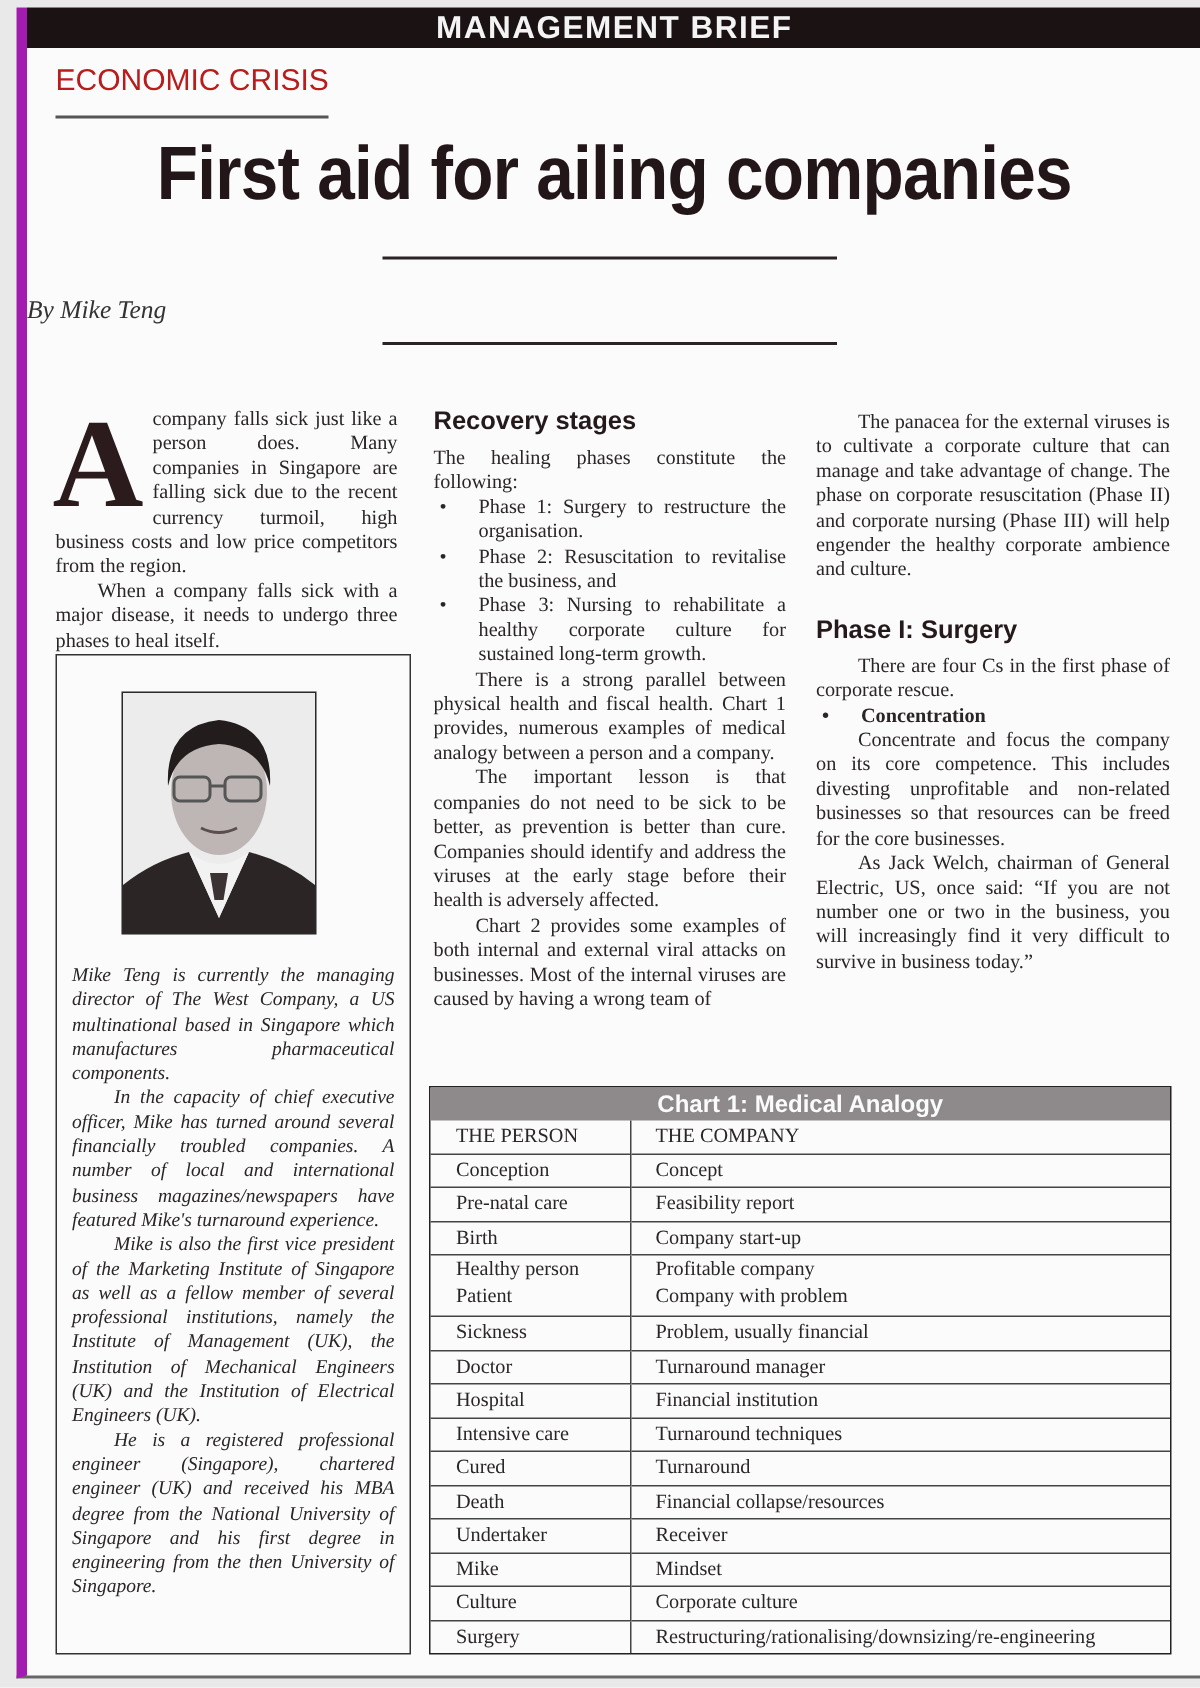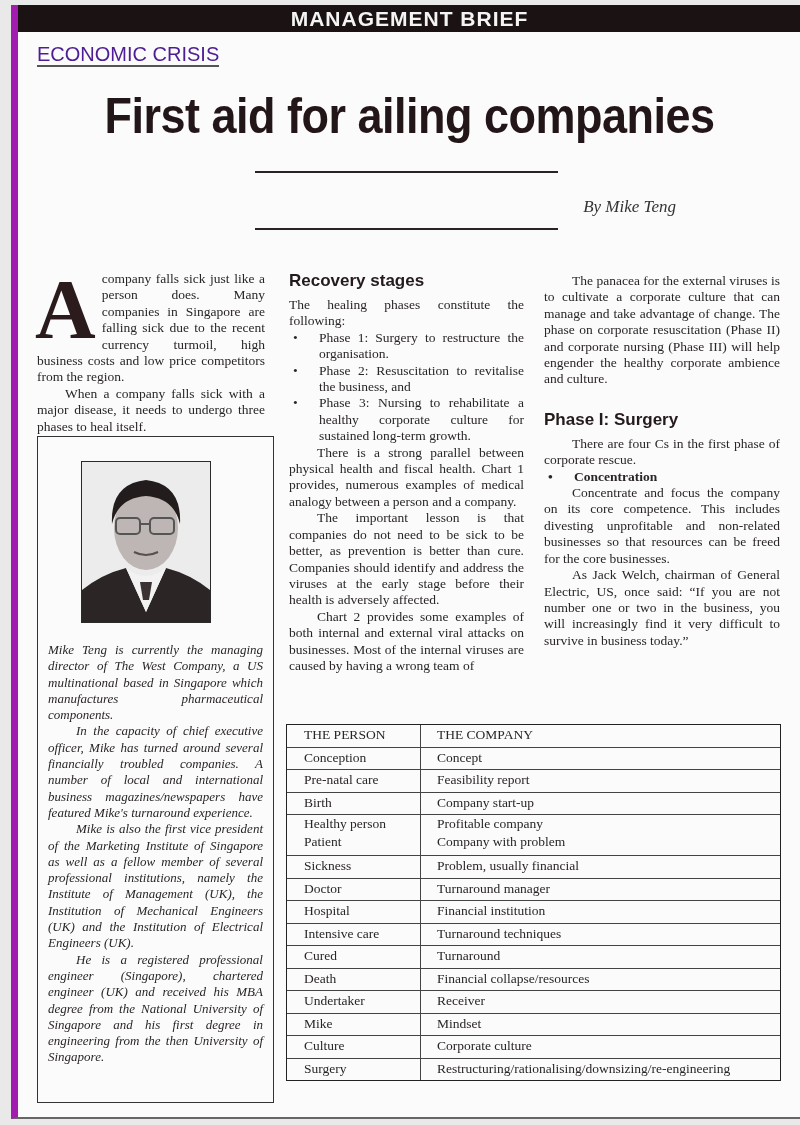--- a/index.html
+++ b/index.html
@@ -4,26 +4,26 @@
 <style>
   html, body { margin:0; padding:0; }
   body { width:800px; height:1125px; background:#e9e9ea; position:relative; overflow:hidden;
          font-family:"Liberation Serif", serif; color:#1e1a1a; }
   .page { position:absolute; left:11px; top:5px; width:783px; height:1112px; background:#fbfbfb;
           border-right:1px solid #bbb; border-bottom:2px solid #666; border-left:7px solid #a21caf; }
   .banner { position:absolute; left:0; top:0; width:783px; height:27px; background:#1a1213;
             color:#f4f4f4; text-align:center; font-family:"Liberation Sans", sans-serif;
             font-weight:bold; font-size:21px; letter-spacing:1px; line-height:28px; }
   .kicker { position:absolute; left:19px; top:38px; font-family:"Liberation Sans", sans-serif;
-            font-size:20px; color:#4c1d95; padding-bottom:0; border-bottom:2px solid #555; line-height:22px; }
+            font-size:20px; color:#b91c1c; padding-bottom:12px; border-bottom:2px solid #555; line-height:22px; }
   .headline { position:absolute; left:0; width:783px; top:85px; text-align:center;
               font-family:"Liberation Sans", sans-serif; font-weight:bold; font-size:45px;
               color:#231618; letter-spacing:-0.5px; transform:scaleY(1.12); }
   .rule { position:absolute; left:237px; width:303px; height:2px; background:#2a2224; }
-  .byline { position:absolute; left:0; width:658px; top:192px; text-align:right; font-style:italic;
+  .byline { position:absolute; left:0; width:658px; top:192px; text-align:left; font-style:italic;
             font-size:17px; color:#333; }
 
   .col { position:absolute; font-size:13.5px; line-height:16.4px; text-align:justify; color:#2a2526; }
   .col p { margin:0; }
   .indent { text-indent:28px; }
   .dropcap { float:left; font-size:84px; line-height:62px; font-weight:bold; margin:8px 6px 0 -2px;
              color:#2b1b1c; font-family:"Liberation Serif", serif; }
   .sect-h { font-family:"Liberation Sans", sans-serif; font-weight:bold; font-size:17px; color:#241a1b;
             margin:0 0 6px 0; line-height:20px; }
   ul.bul { margin:0; padding:0 0 0 30px; list-style:none; }
@@ -105,20 +105,21 @@
     <div class="sect-h" style="margin-top:22px;">Phase I: Surgery</div>
     <p class="indent">There are four Cs in the first phase of corporate rescue.</p>
     <ul class="bul">
       <li class="bold">Concentration</li>
     </ul>
     <p class="indent">Concentrate and focus the company on its core competence. This includes divesting unprofitable and non-related businesses so that resources can be freed for the core businesses.</p>
     <p class="indent">As Jack Welch, chairman of General Electric, US, once said: “If you are not number one or two in the business, you will increasingly find it very difficult to survive in business today.”</p>
   </div>
 
   <div class="chart">
+    <div class="chart-title">Chart 1: Medical Analogy</div>
     <table class="analogy">
       <tbody id="analogy-body">
         <tr class="head">
           <td class="c1">THE PERSON</td>
           <td class="c2">THE COMPANY</td>
         </tr>
       <tr>
             <td class="c1">
               <div>Conception</div>
             </td>

